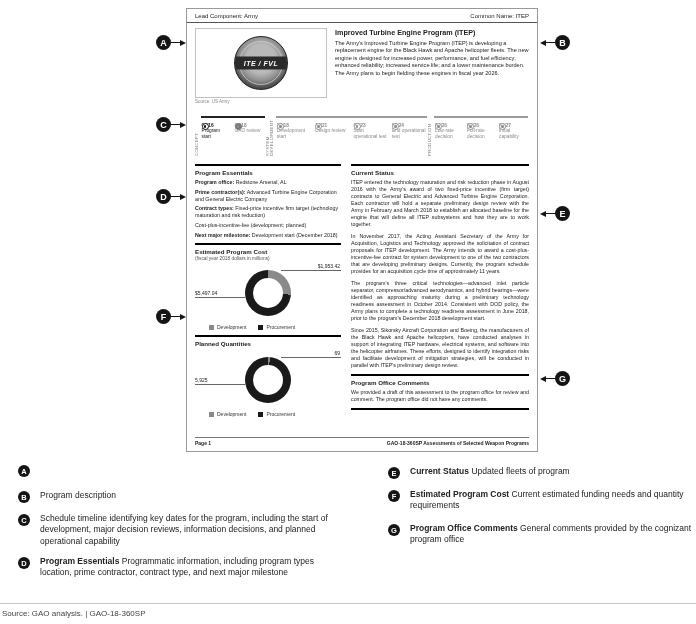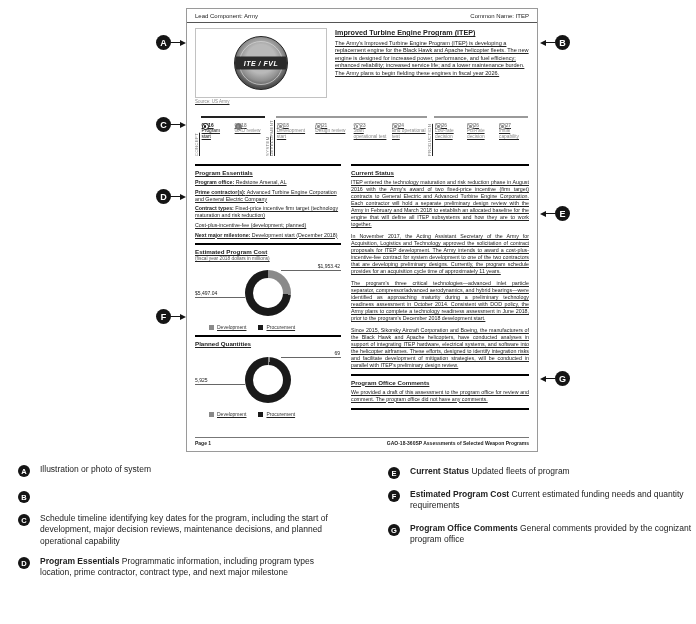--- a/index.html
+++ b/index.html
@@ -5,21 +5,21 @@
   * { margin:0; padding:0; box-sizing:border-box; }
   body { background:#fff; }
   .canvas { position:relative; width:696px; height:624px; background:#ffffff;
             font-family:"Liberation Sans", sans-serif; color:#222; overflow:hidden; }
 
   
   .page { position:absolute; left:186px; top:8px; width:352px; height:444px;
           background:#fff; border:1px solid #9a9a9a; }
   .page-header { display:flex; justify-content:space-between; padding:4px 8px 3px;
                  border-bottom:1px solid #555; font-size:6px; color:#222; }
-  .page-body { padding:0 8px;text-decoration:underline; }
+  .page-body { padding:0 8px; }
   .top-row { display:flex; gap:8px; margin-top:5px; }
   .photo-col { flex:0 0 132px; }
   .photo-box { width:132px; height:70px; border:1px solid #c2c2c2;
                display:flex; align-items:center; justify-content:center; }
   .photo-caption { font-size:4.5px; color:#888; margin-top:1px; }
   .seal { position:relative; width:54px; height:54px; border-radius:50%;
           background:radial-gradient(circle at 50% 42%, #b9b9b9 0 36%, #8f8f8f 55%, #4d4d4d 72%, #2e2e2e 100%);
           border:1px solid #222; overflow:hidden; }
   .seal::before { content:""; position:absolute; inset:4px; border:1px solid #d8d8d8;
                   border-radius:50%; opacity:.7; }
@@ -317,40 +317,41 @@
     <span class="co-circle">E</span>
   </div>
   <div class="callout" style="left:540px; top:371px;">
     <span class="co-head-l"></span>
     <span class="co-line"></span>
     <span class="co-circle">G</span>
   </div>
 
   <div class="legend-row" style="left:18px; top:464px;">
     <span class="lg-circle">A</span>
-    <span class="lg-text w-left"><b></b><span>Illustration or photo of system</span></span>
   </div>
   <div class="legend-row" style="left:18px; top:490px;">
     <span class="lg-circle">B</span>
+    <span class="lg-text w-left"><b></b><span>Program description</span></span>
   </div>
   <div class="legend-row" style="left:18px; top:513px;">
     <span class="lg-circle">C</span>
-    <span class="lg-text w-left"><b></b><span>Schedule timeline identifying key dates for the program, including the start of development, major decision reviews, maintenance decisions, and planned operational capability</span></span>
+    <span class="lg-text w-left"><b></b><span>Schedule timeline identifying key dates for the program, including the start of development, major decision reviews, information decisions, and planned operational capability</span></span>
   </div>
   <div class="legend-row" style="left:18px; top:556px;">
     <span class="lg-circle">D</span>
     <span class="lg-text w-left"><b>Program Essentials</b><span> Programmatic information, including program types location, prime contractor, contract type, and next major milestone</span></span>
   </div>
   <div class="legend-row" style="left:388px; top:466px;">
     <span class="lg-circle">E</span>
     <span class="lg-text w-right"><b>Current Status</b><span> Updated fleets of program</span></span>
   </div>
   <div class="legend-row" style="left:388px; top:489px;">
     <span class="lg-circle">F</span>
     <span class="lg-text w-right"><b>Estimated Program Cost</b><span> Current estimated funding needs and quantity requirements</span></span>
   </div>
   <div class="legend-row" style="left:388px; top:523px;">
     <span class="lg-circle">G</span>
     <span class="lg-text w-right"><b>Program Office Comments</b><span> General comments provided by the cognizant program office</span></span>
   </div>
 
+  <div class="source">Source: GAO analysis.  |  GAO-18-360SP</div>
 
 </div>
 
 </body></html>

